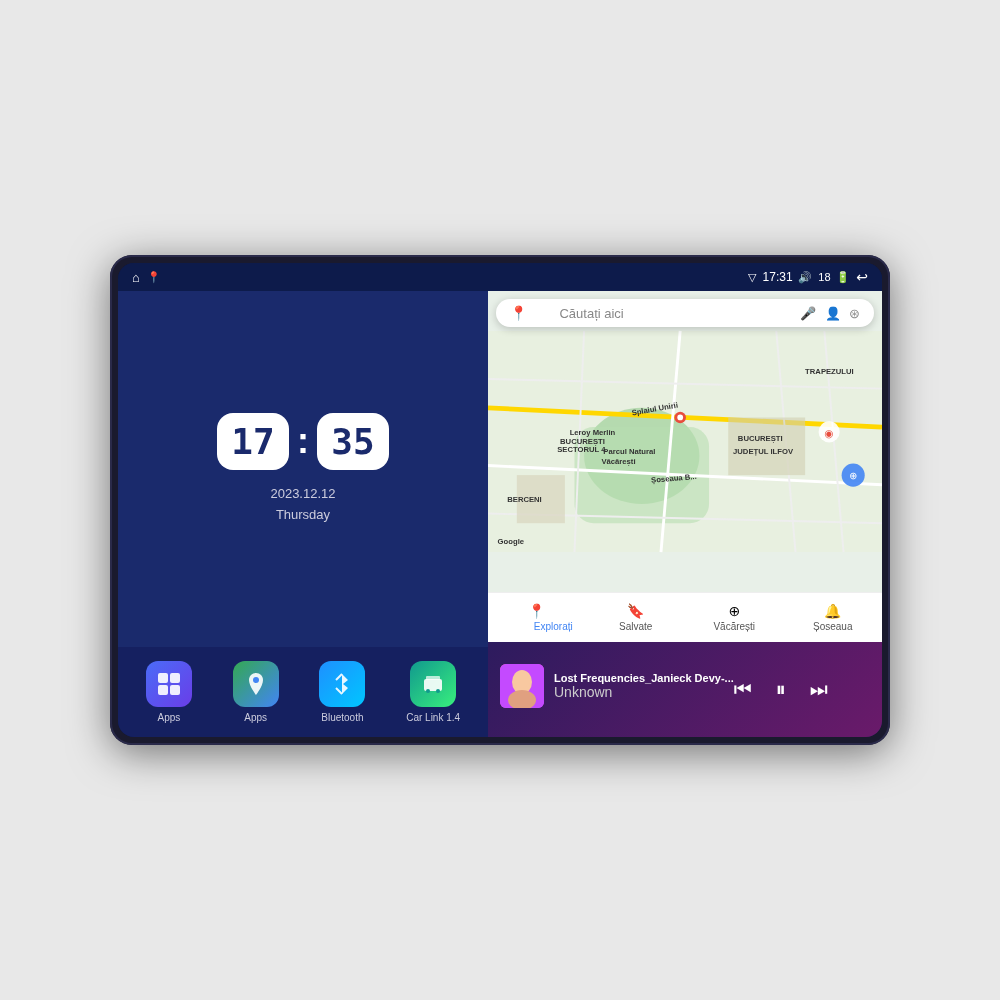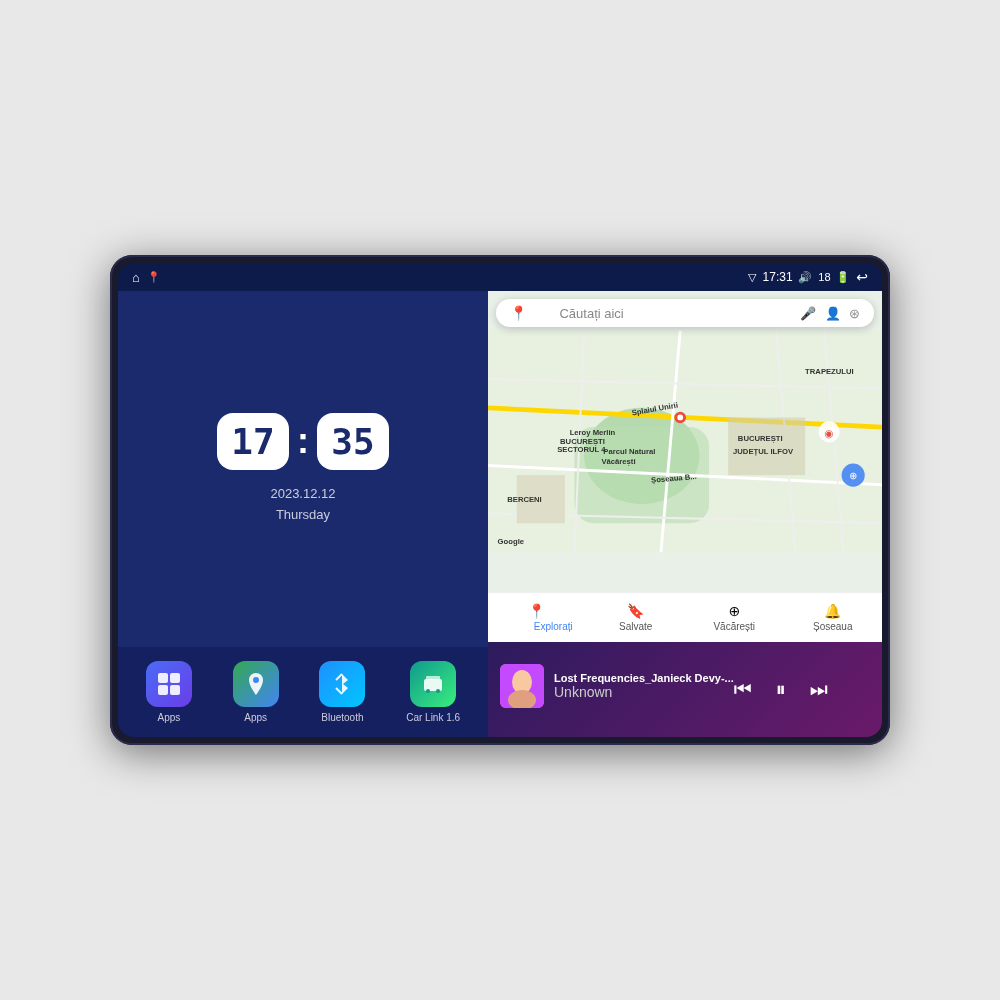--- a/index.html
+++ b/index.html
@@ -394,21 +394,21 @@
 
           <div class="app-icon">
             <div class="app-icon-img icon-carlink">
               <svg width="26" height="26" viewBox="0 0 26 26">
                 <rect x="4" y="8" width="18" height="12" rx="2" fill="white" opacity="0.9"></rect>
                 <rect x="6" y="5" width="14" height="4" rx="1" fill="white" opacity="0.7"></rect>
                 <circle cx="8" cy="20" r="2" fill="#11998e"></circle>
                 <circle cx="18" cy="20" r="2" fill="#11998e"></circle>
               </svg>
             </div>
-            <span class="app-label">Car Link 1.6</span>
+            <span class="app-label">Car Link 1.4</span>
           </div>
 
         </div>
       </div>
 
       <div class="right-panel">
 
         <div class="map-area">
           
           <svg class="map-svg" viewBox="0 0 410 230" xmlns="http://www.w3.org/2000/svg">

